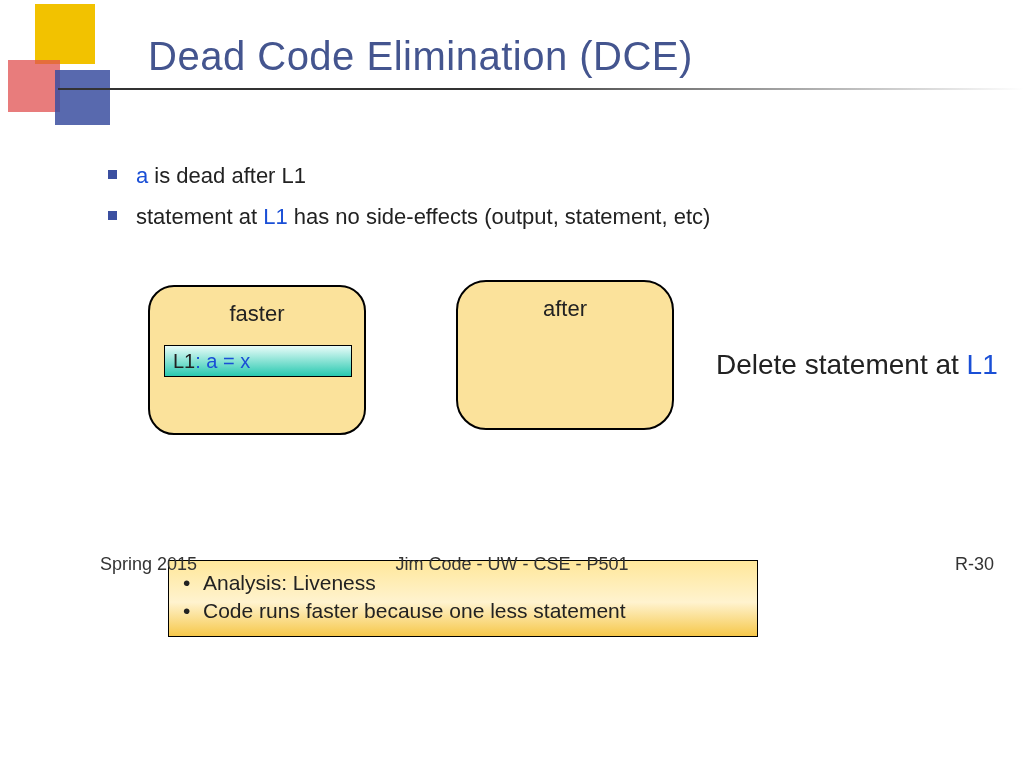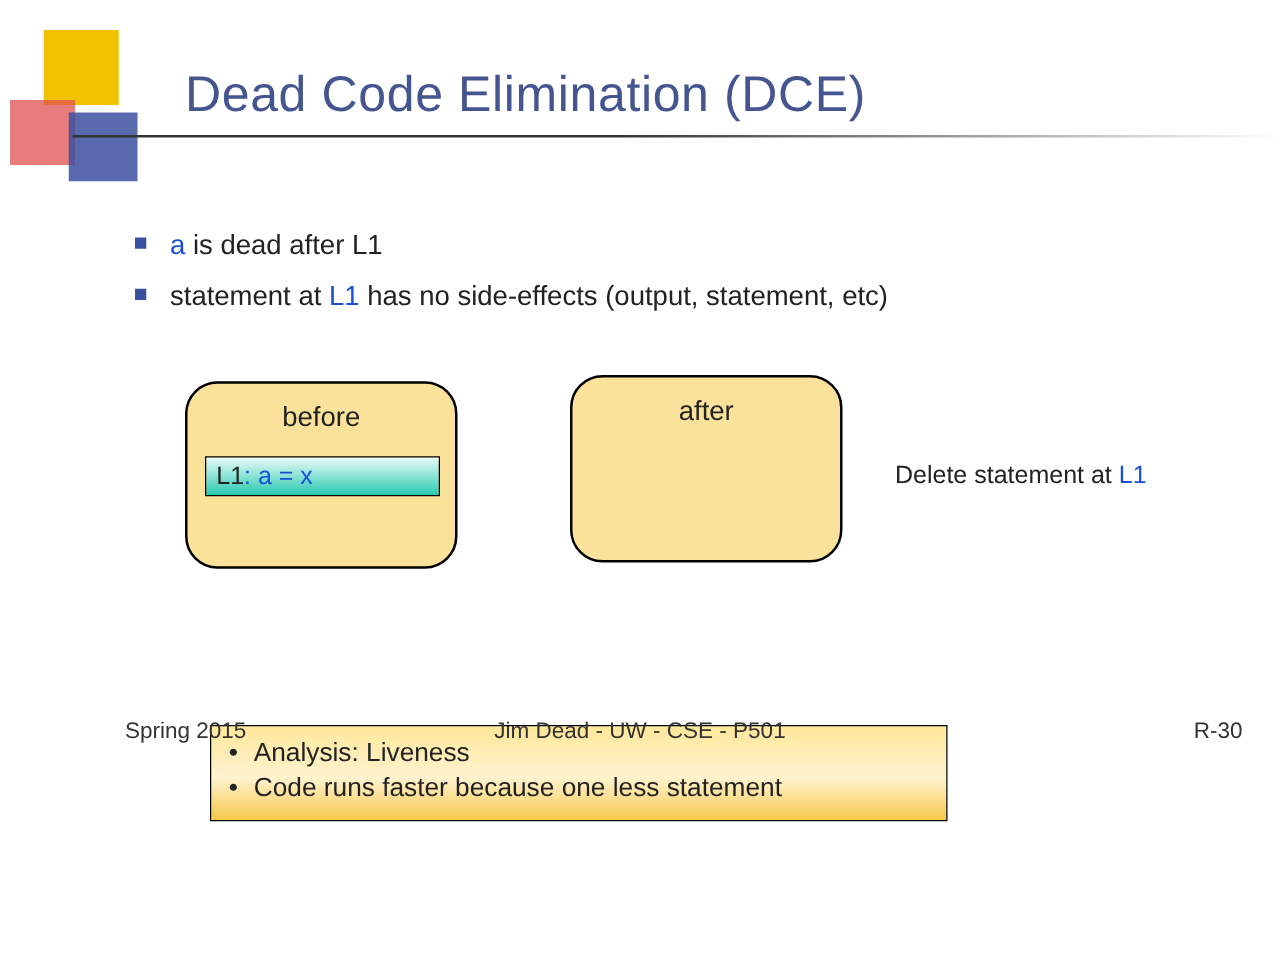--- a/index.html
+++ b/index.html
@@ -1,17 +1,17 @@
 <!DOCTYPE html>
 <html><head>
 <meta charset="utf-8">
 <style>
   * { box-sizing: border-box; margin: 0; padding: 0; }
   html, body { width: 1024px; height: 768px; font-family: Arial, Helvetica, sans-serif; background: #fff; overflow: hidden; }
-  .slide { position: relative; width: 1024px; height: 584px; margin-top: 20px; }
+  .slide { position: relative; width: 1024px; height: 584px; }
 
   
   .deco { position: absolute; }
   .deco.yellow { left: 35px; top: 4px;  width: 60px; height: 60px; background: #f2c200; }
   .deco.red    { left: 8px;  top: 60px; width: 52px; height: 52px; background: #e05050; opacity: .75; }
   .deco.blue   { left: 55px; top: 70px; width: 55px; height: 55px; background: #3b4fa0; opacity: .85; }
 
   
   .title-wrap { position: absolute; left: 0; right: 0; top: 34px; }
   .title-text { font-size: 40px; color: #44558f; padding-left: 148px; letter-spacing: .5px; }
@@ -21,29 +21,29 @@
   
   .bullets { position: absolute; left: 108px; top: 158px; font-size: 22px; color: #222; line-height: 1.6; }
   .bullets li { list-style: none; position: relative; padding-left: 28px; margin-bottom: 6px; }
   .bullets li::before { content: ""; position: absolute; left: 0; top: 12px; width: 9px; height: 9px; background: #3b4fa0; }
   .kw { color: #1a4fd6; }
 
   
   .box { position: absolute; width: 218px; height: 150px; border: 2px solid #000; border-radius: 26px;
          background: #fbe29b; }
   .box.before { left: 148px; top: 285px; }
-  .box.after  { left: 456px; top: 280px; }
+  .box.after  { left: 456px; top: 280px; border-radius: 30px; }
   .box-label { text-align: center; font-size: 22px; color: #222; padding-top: 14px; }
 
   .code-row { position: absolute; left: 14px; top: 58px; width: 188px; height: 32px;
               border: 1px solid #000;
               background: linear-gradient(to bottom, #e9fcf9 0%, #28c9b0 100%);
               font-size: 20px; color: #222; display: flex; align-items: center; padding-left: 8px; }
 
-  .delete-note { position: absolute; left: 716px; top: 349px; font-size: 20px; color: #222; }
+  .delete-note { position: absolute; left: 716px; top: 349px; font-size: 28px; color: #222; }
 
   
   .summary { position: absolute; left: 168px; top: 560px; width: 590px;
              border: 1px solid #000;
              background: linear-gradient(to bottom, #ffe79a 0%, #fff3cf 55%, #f6c84b 100%);
              padding: 8px 4px 10px 0; font-size: 21px; color: #222; }
   .summary li { list-style: none; position: relative; padding-left: 34px; line-height: 1.35; }
   .summary li::before { content: "•"; position: absolute; left: 14px; top: 0; font-size: 21px; }
 
   
@@ -68,21 +68,21 @@
   <ul class="bullets">
     <li>
       <span class="kw">a</span><span> is dead after L1</span>
     </li>
     <li>
       <span>statement at </span><span class="kw">L1</span><span> has no side-effects (output, statement, etc)</span>
     </li>
   </ul>
 
   <div class="box before">
-    <div class="box-label">before</div>
+    <div class="box-label">faster</div>
     <div class="code-row">
       <span>L1</span>
         <span class="kw">: a = x</span>
     </div>
   </div>
 
   <div class="box after">
     <div class="box-label">after</div>
   </div>
 
@@ -90,17 +90,17 @@
     <span>Delete statement at </span><span class="kw">L1</span>
   </div>
 
   <ul class="summary">
     <li>Analysis: Liveness</li>
     <li>Code runs faster because one less statement</li>
   </ul>
 
   <div class="footer">
     <span class="l">Spring 2015</span>
-    <span class="c">Jim Dead - UW - CSE - P501</span>
+    <span class="c">Jim Code - UW - CSE - P501</span>
     <span class="r">R-30</span>
   </div>
 
 </div>
 
 </body></html>

